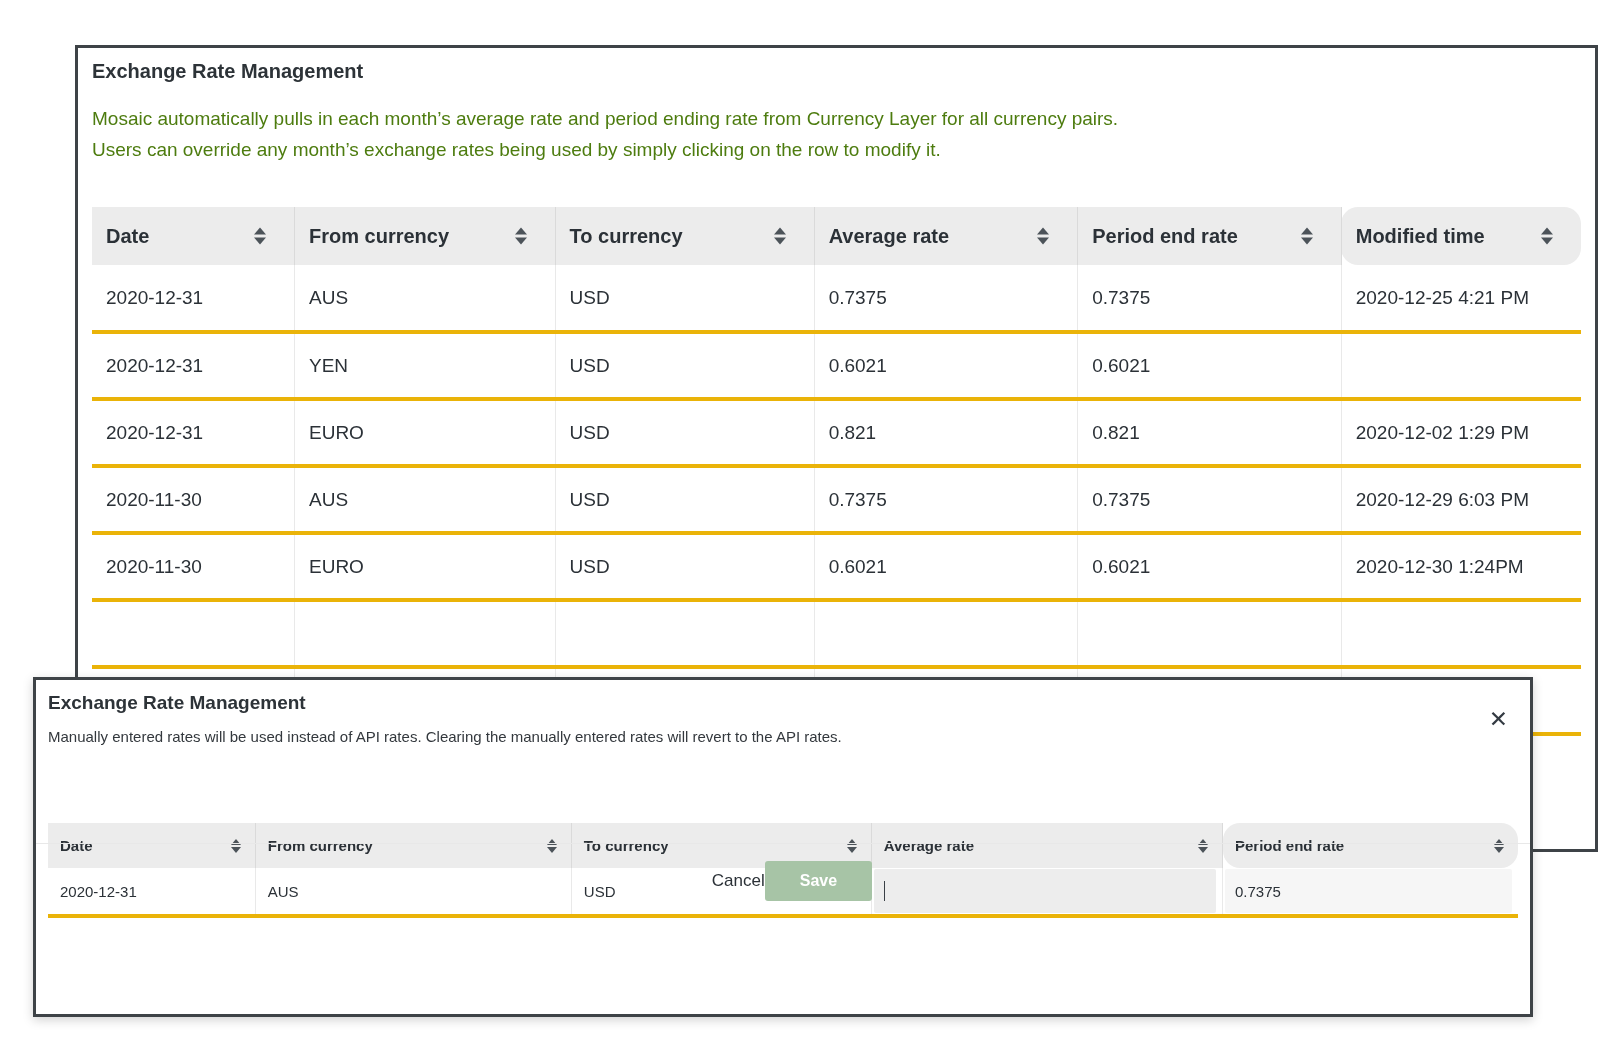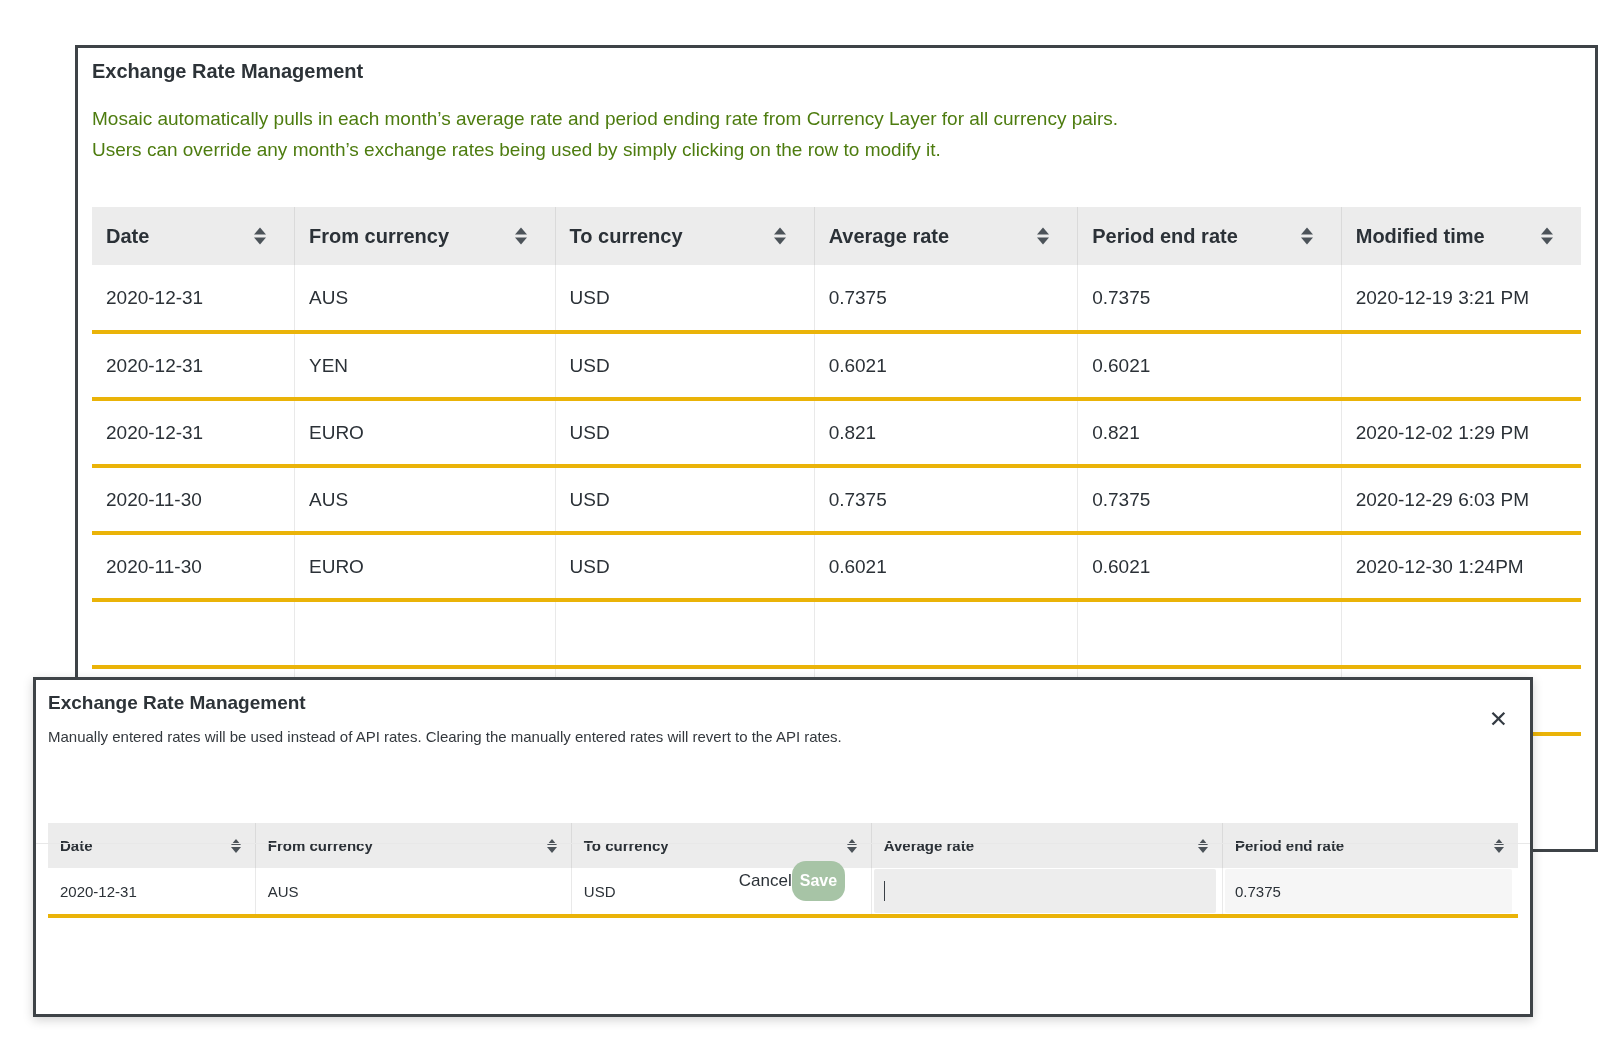--- a/index.html
+++ b/index.html
@@ -42,21 +42,21 @@
   }
   .main-table { margin-top: 42px; }
 
   .rates th {
     background: #ececec;
     text-align: left;
     font-weight: bold;
     position: relative;
     border-right: 1px solid #dadada;
   }
-  .rates th:last-child { border-right: none; }
+  .rates th:last-child { border-right: none; border-radius: 17px; }
   .rates td {
     border-bottom: 4px solid #eab308;
     border-right: 1px solid #e9e9e9;
     background: #fff;
   }
   .rates td:last-child { border-right: none; }
 
   .main-table th { height: 58px; font-size: 20px; padding-left: 14px; }
   .main-table td { height: 67px; font-size: 19px; padding-left: 14px; }
 
@@ -163,25 +163,25 @@
   .btn-cancel {
     background: none; border: none;
     font-size: 17px;
     color: #2b3137;
     cursor: pointer;
     font-family: "Liberation Sans", sans-serif;
   }
   .btn-save {
     background: #a7c4a6;
     border: none;
-    border-radius: 14px;
+    border-radius: 3px;
     color: #ffffff;
     font-size: 16px;
     font-weight: 600;
-    padding: 11px 8px;
+    padding: 11px 35px;
     cursor: pointer;
     font-family: "Liberation Sans", sans-serif;
   }
 </style>
 </head>
 <body>
 
 <div class="main-panel">
   <div class="panel-inner">
     <div class="panel-title">Exchange Rate Management</div>
@@ -227,21 +227,21 @@
               </span></th>
         </tr>
       </thead>
       <tbody>
         <tr>
           <td>2020-12-31</td>
           <td>AUS</td>
           <td>USD</td>
           <td>0.7375</td>
           <td>0.7375</td>
-          <td>2020-12-19 3:21 PM</td>
+          <td>2020-12-25 4:21 PM</td>
         </tr>
         <tr>
           <td>2020-12-31</td>
           <td>YEN</td>
           <td>USD</td>
           <td>0.6021</td>
           <td>0.6021</td>
           <td></td>
         </tr>
         <tr>

